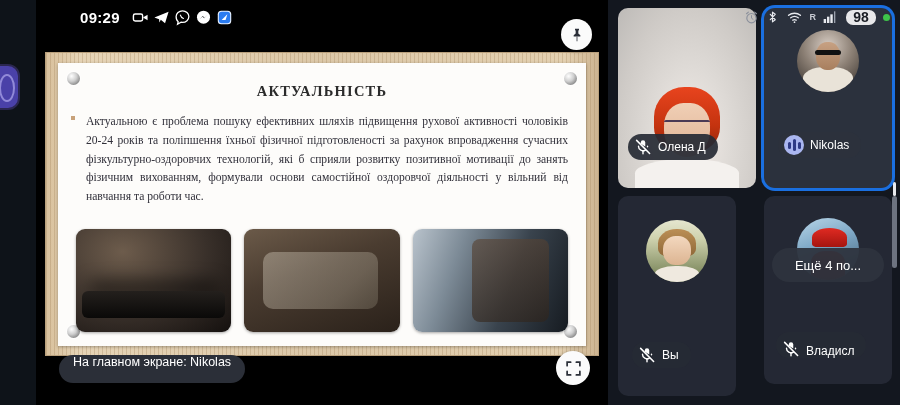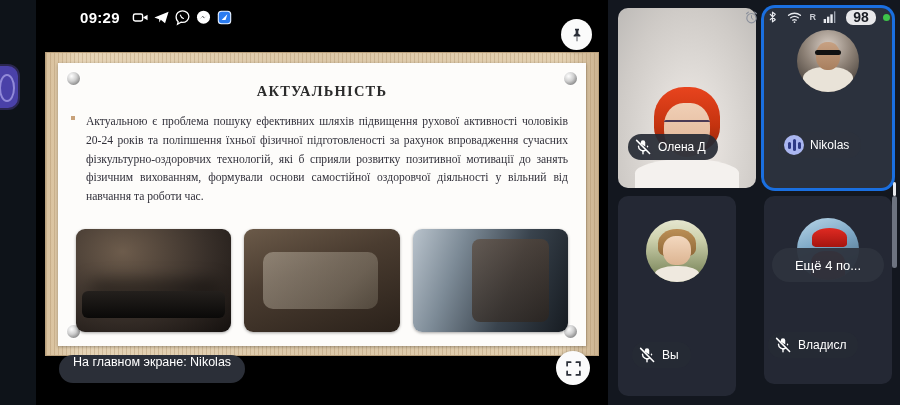--- a/index.html
+++ b/index.html
@@ -286,21 +286,21 @@
     height: 26px; padding: 0 12px 0 6px;
     display: flex; align-items: center; gap: 6px;
     background: rgba(38,42,52,.92);
     border-radius: 13px;
     color: #fff; font-size: 12px;
     white-space: nowrap; overflow: hidden;
   }
   .chip-olena { left: 10px;  bottom: 28px; max-width: 128px; }
   .chip-nikolas { left: 14px; bottom: 30px; background: rgba(44,49,60,.95); }
   .chip-you   { left: 14px; bottom: 28px; }
-  .chip-vlad  { left: 4px; bottom: 26px; }
+  .chip-vlad  { left: 12px; bottom: 26px; align-items: flex-end; }
 
   .mic-muted { width: 18px; height: 18px; flex: 0 0 18px; }
   .speak-dot {
     width: 20px; height: 20px; flex: 0 0 20px;
     border-radius: 50%;
     background: #aab6f0;
     display: flex; align-items: center; justify-content: center;
     gap: 2px;
   }
   .speak-dot i {

